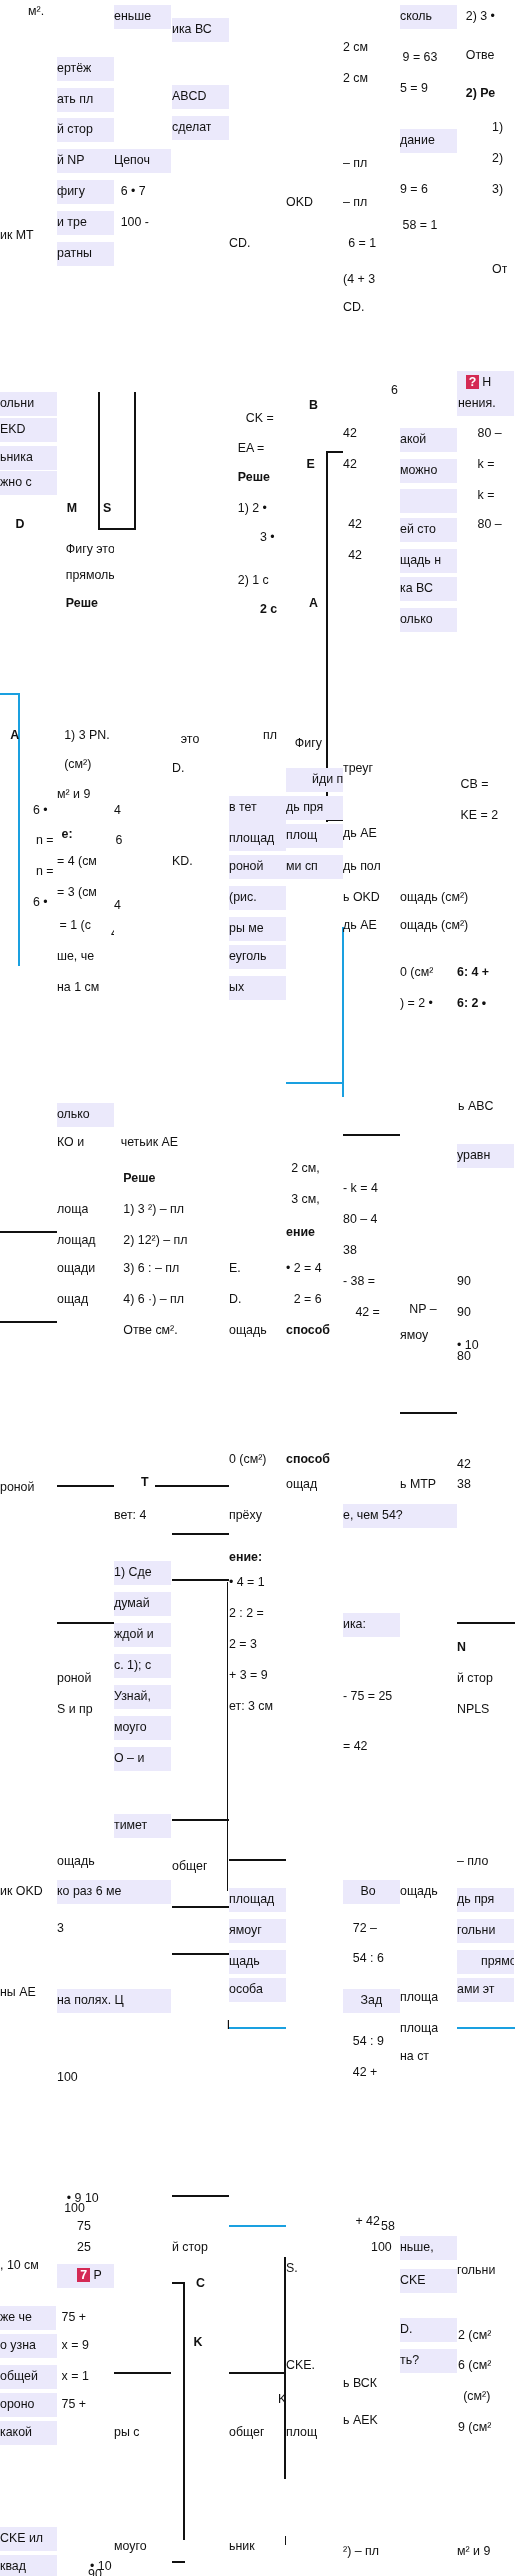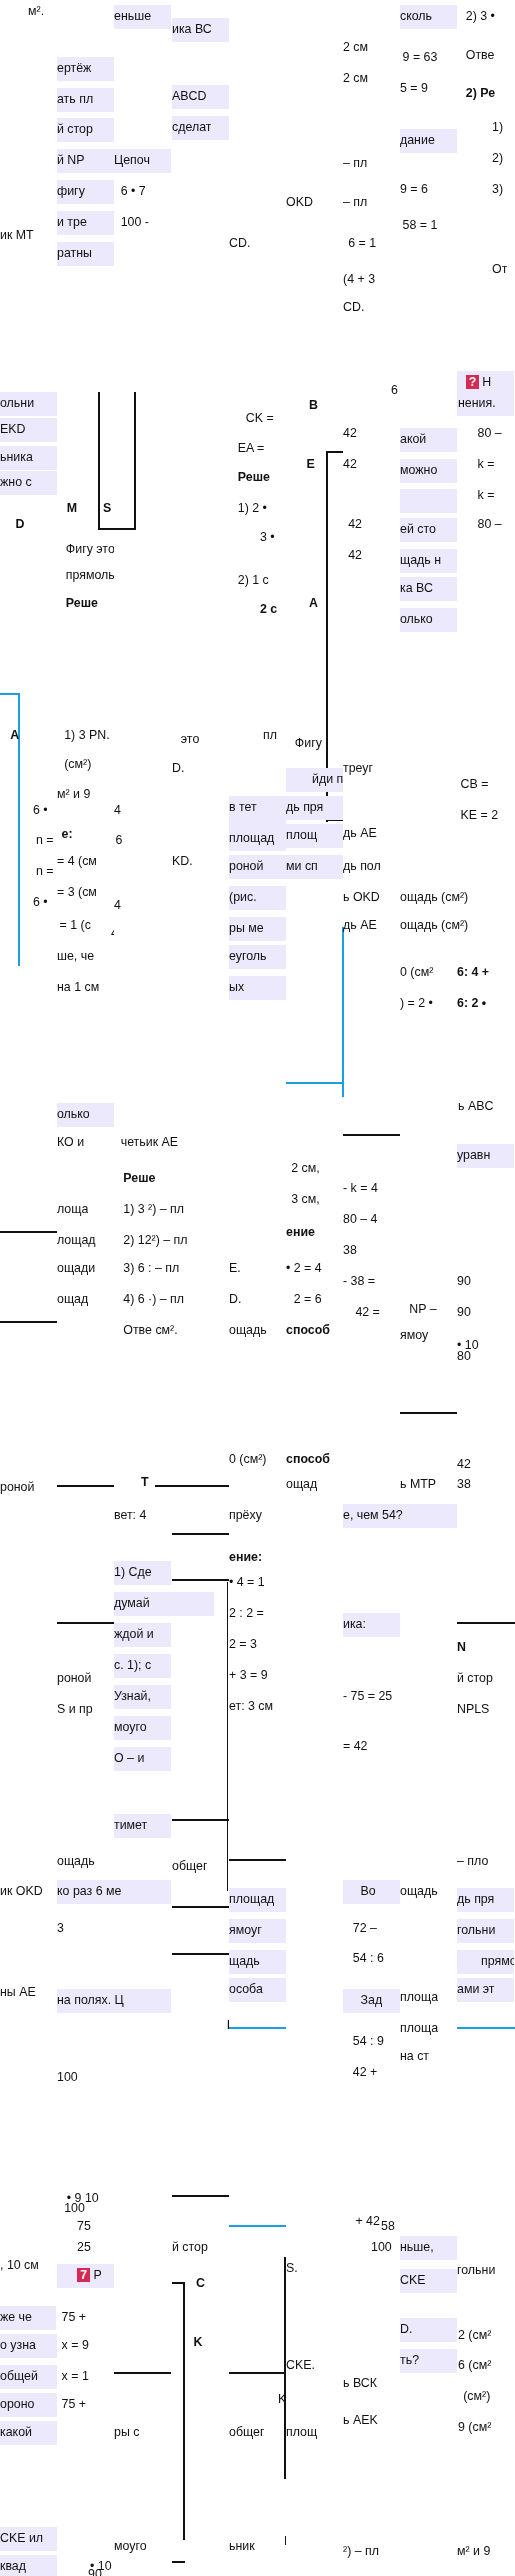--- a/index.html
+++ b/index.html
@@ -587,21 +587,21 @@
     </div>
     <div class="tile lav" style="left: 343px; top: 1504px; width: 114px; height: 24px;">
       <span class="frag" style="left: 0px; top: 4.1px;"><span>е, чем 54?</span></span>
     </div>
     <div class="tile" style="left: 229px; top: 1546px; width: 57px; height: 24px;">
       <span class="frag bold" style="left: 0px; top: 4.1px;"><span>ение:</span></span>
     </div>
     <div class="tile lav" style="left: 114px; top: 1561px; width: 57px; height: 24px;">
       <span class="frag" style="left: 0px; top: 4.1px;"><span>1) Сде</span></span>
     </div>
-    <div class="tile lav" style="left: 114px; top: 1592px; width: 57px; height: 24px; padding-left: 43px;">
+    <div class="tile lav" style="left: 114px; top: 1592px; width: 57px; height: 24px;">
       <span class="frag" style="left: 0px; top: 4.1px;"><span>думай</span></span>
     </div>
     <div class="tile lav" style="left: 114px; top: 1623px; width: 57px; height: 24px;">
       <span class="frag" style="left: 0px; top: 4.1px;"><span>ждой и</span></span>
     </div>
     <div class="tile lav" style="left: 114px; top: 1654px; width: 57px; height: 24px;">
       <span class="frag" style="left: 0px; top: 4.1px;"><span>с. 1); с</span></span>
     </div>
     <div class="tile lav" style="left: 114px; top: 1685px; width: 57px; height: 24px;">
       <span class="frag" style="left: 0px; top: 4.1px;"><span>Узнай,</span></span>

